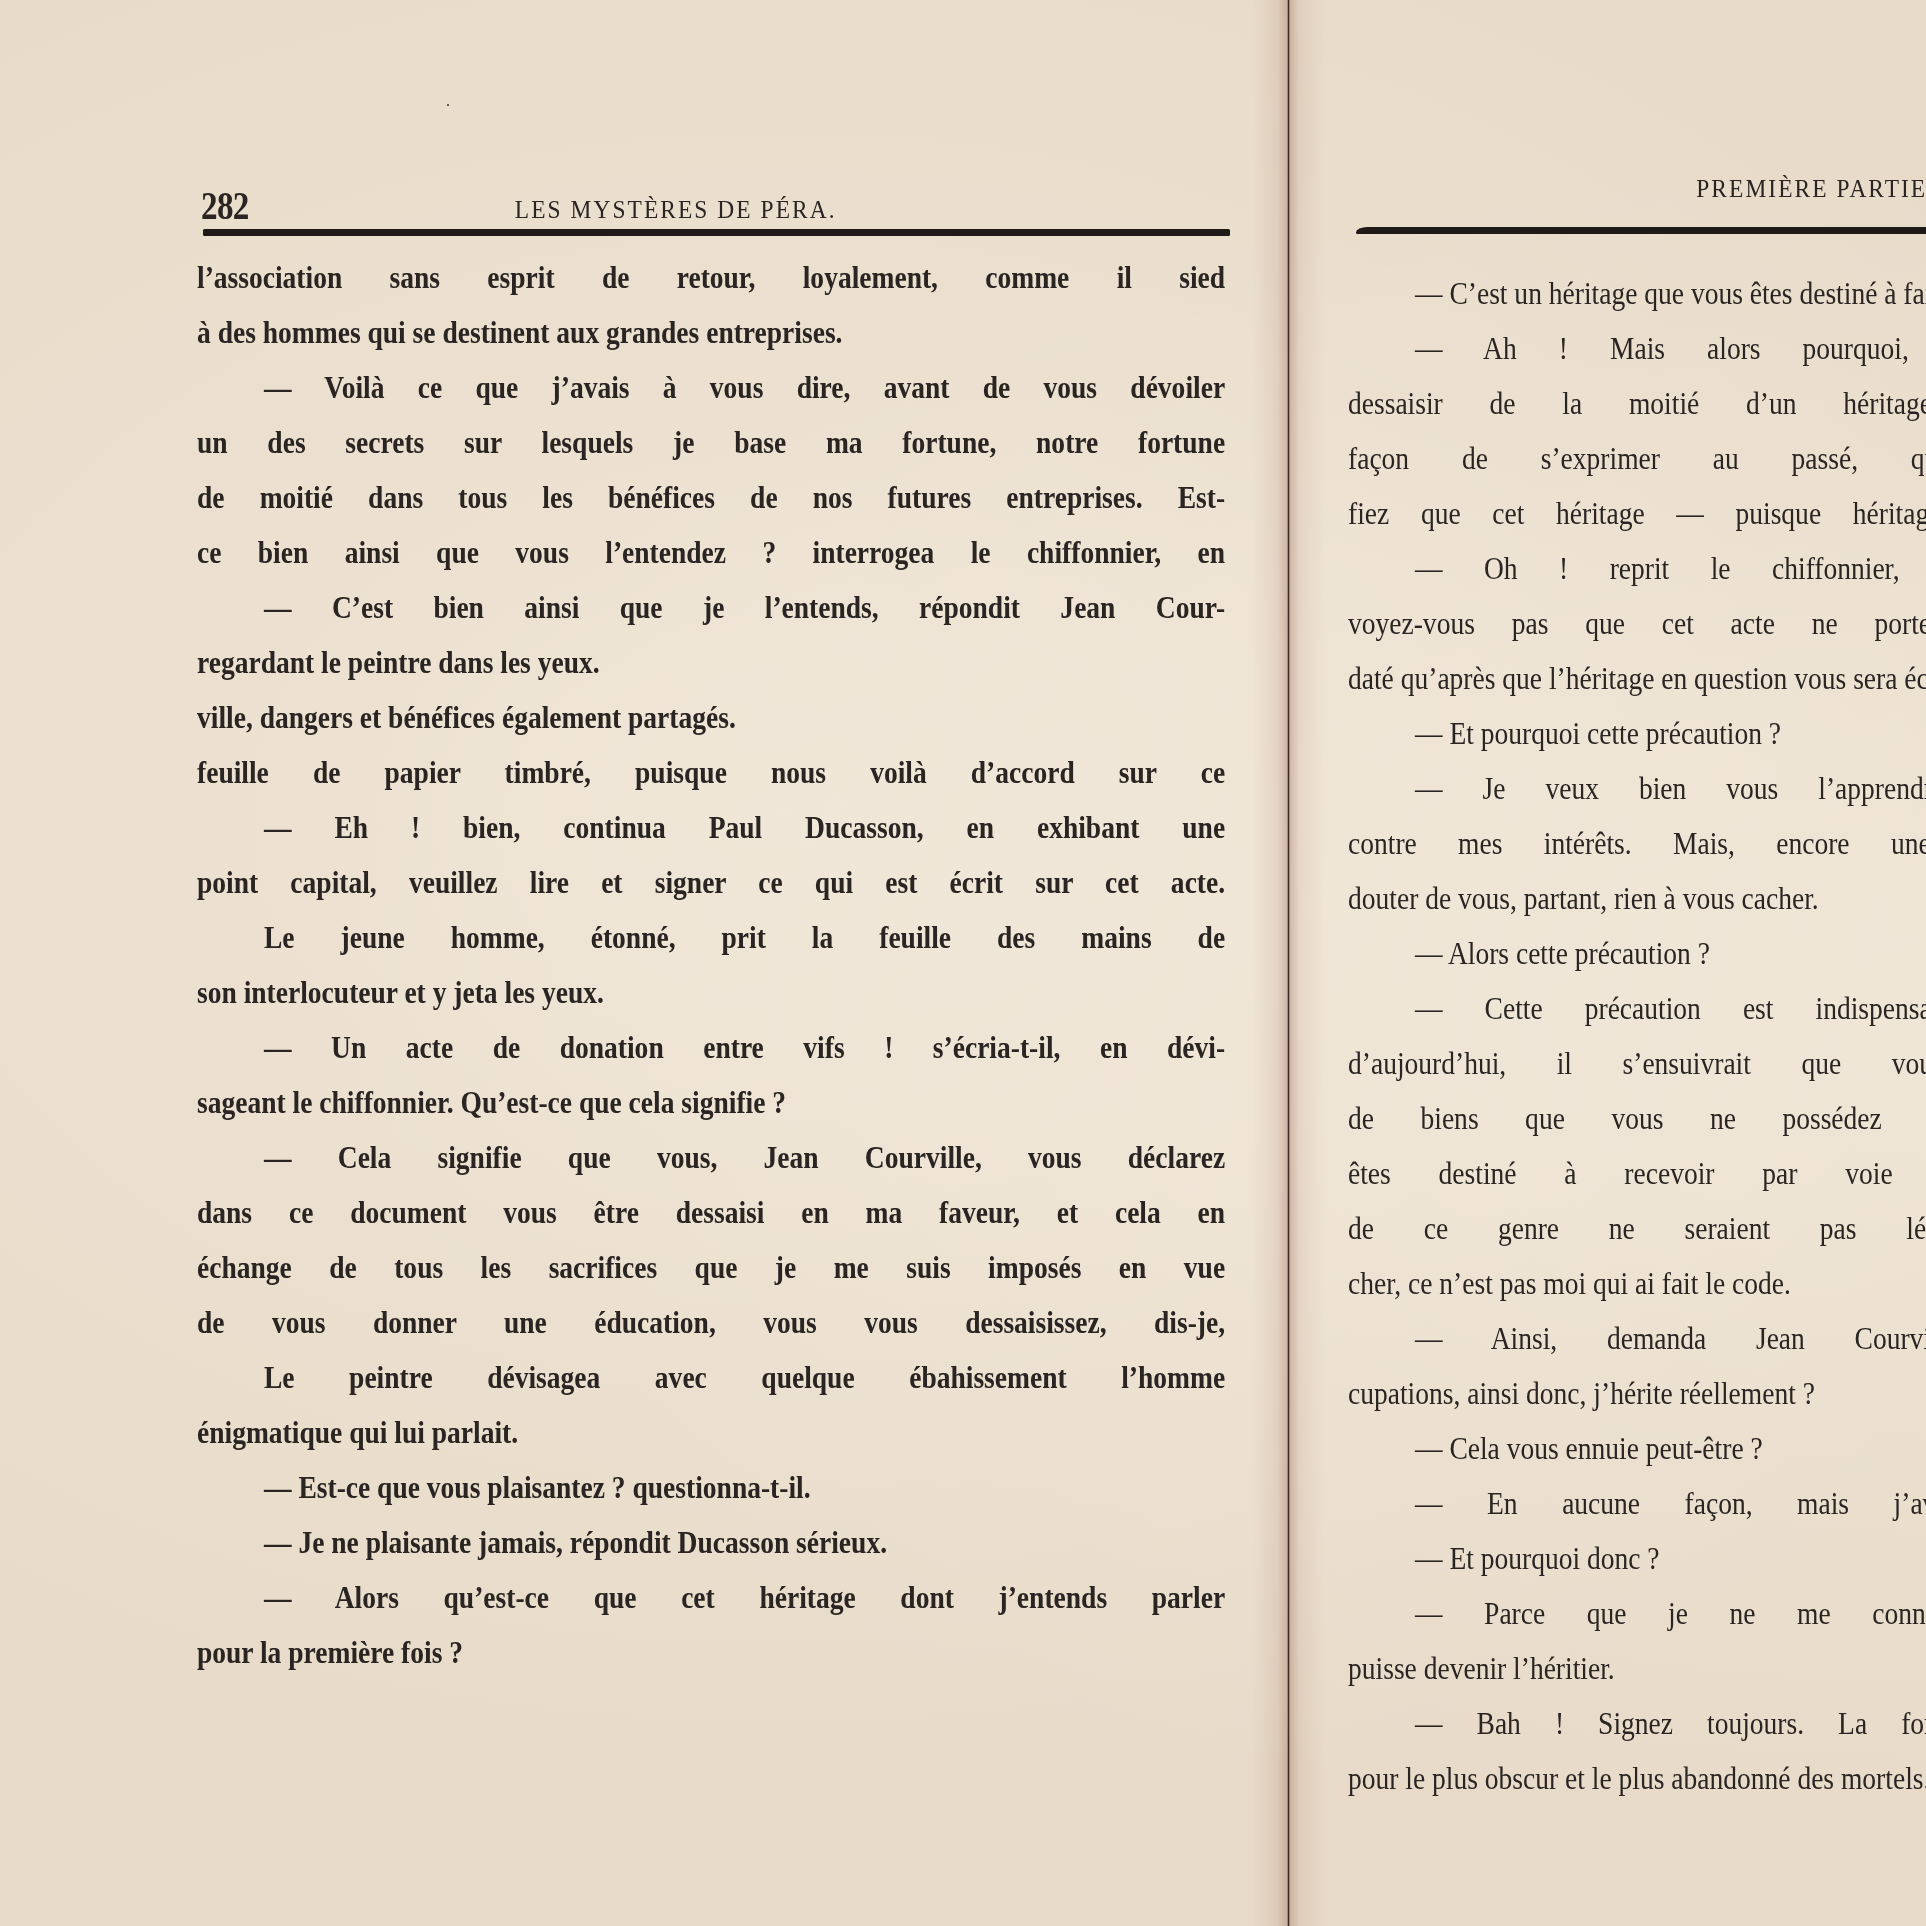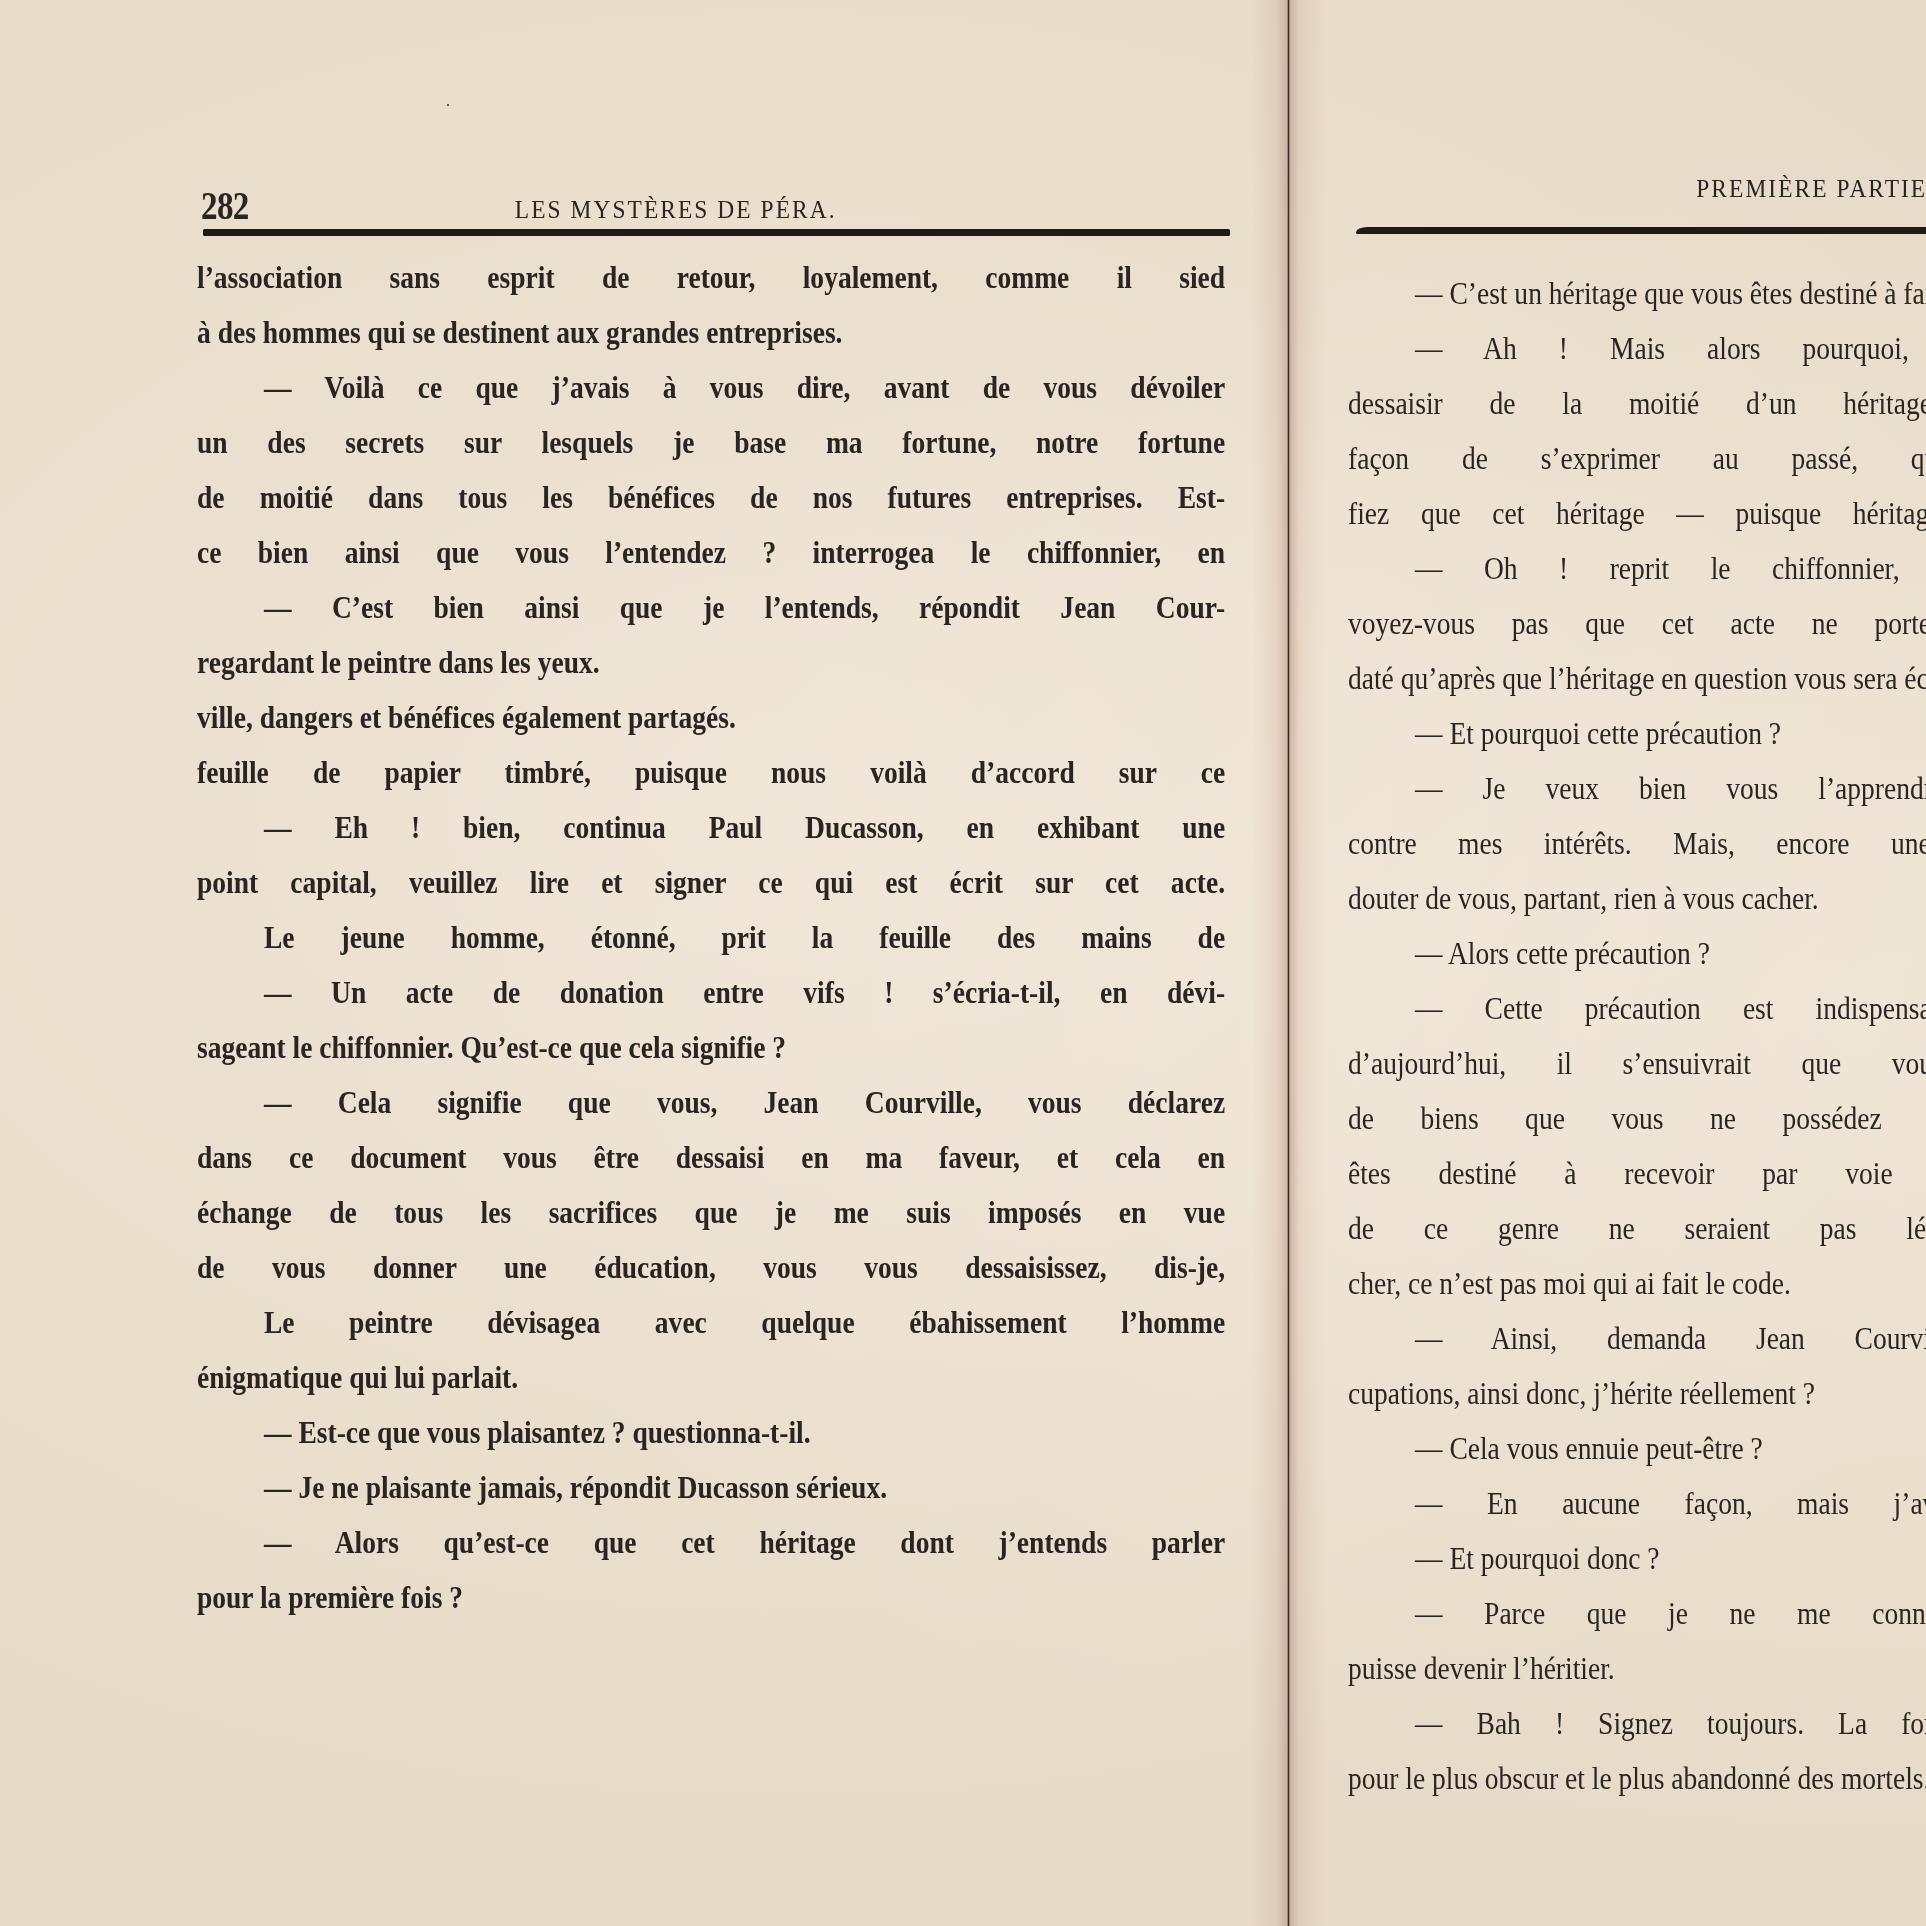--- a/index.html
+++ b/index.html
@@ -86,20 +86,21 @@
         <div class="line"><span style="width: 116.279%;">un des secrets sur lesquels je base ma fortune, notre fortune</span></div>
         <div class="line"><span style="width: 116.279%;">de moitié dans tous les bénéfices de nos futures entreprises. Est-</span></div>
         <div class="line"><span style="width: 116.279%;">ce bien ainsi que vous l’entendez ? interrogea le chiffonnier, en</span></div>
         <div class="line indent"><span style="width: calc(116.279%);">— C’est bien ainsi que je l’entends, répondit Jean Cour-</span></div>
         <div class="line last"><span style="width: 116.279%;">regardant le peintre dans les yeux.</span></div>
         <div class="line last"><span style="width: 116.279%;">ville, dangers et bénéfices également partagés.</span></div>
         <div class="line"><span style="width: 116.279%;">feuille de papier timbré, puisque nous voilà d’accord sur ce</span></div>
         <div class="line indent"><span style="width: calc(116.279%);">— Eh ! bien, continua Paul Ducasson, en exhibant une</span></div>
         <div class="line"><span style="width: 116.279%;">point capital, veuillez lire et signer ce qui est écrit sur cet acte.</span></div>
         <div class="line indent"><span style="width: calc(116.279%);">Le jeune homme, étonné, prit la feuille des mains de</span></div>
+        <div class="line last"><span style="width: 116.279%;">son interlocuteur et y jeta les yeux.</span></div>
         <div class="line indent"><span style="width: calc(116.279%);">— Un acte de donation entre vifs ! s’écria-t-il, en dévi-</span></div>
         <div class="line last"><span style="width: 116.279%;">sageant le chiffonnier. Qu’est-ce que cela signifie ?</span></div>
         <div class="line indent"><span style="width: calc(116.279%);">— Cela signifie que vous, Jean Courville, vous déclarez</span></div>
         <div class="line"><span style="width: 116.279%;">dans ce document vous être dessaisi en ma faveur, et cela en</span></div>
         <div class="line"><span style="width: 116.279%;">échange de tous les sacrifices que je me suis imposés en vue</span></div>
         <div class="line"><span style="width: 116.279%;">de vous donner une éducation, vous vous dessaisissez, dis-je,</span></div>
         <div class="line indent"><span style="width: calc(116.279%);">Le peintre dévisagea avec quelque ébahissement l’homme</span></div>
         <div class="line last"><span style="width: 116.279%;">énigmatique qui lui parlait.</span></div>
         <div class="line indent last"><span style="width: calc(116.279%);">— Est-ce que vous plaisantez ? questionna-t-il.</span></div>
         <div class="line indent last"><span style="width: calc(116.279%);">— Je ne plaisante jamais, répondit Ducasson sérieux.</span></div>

